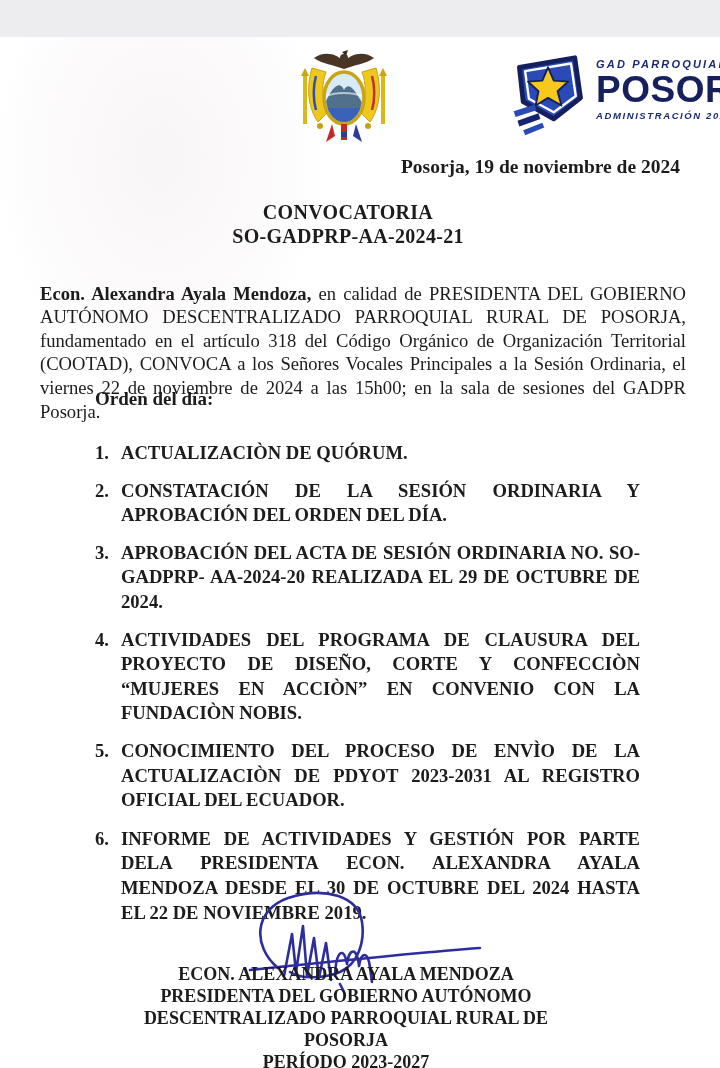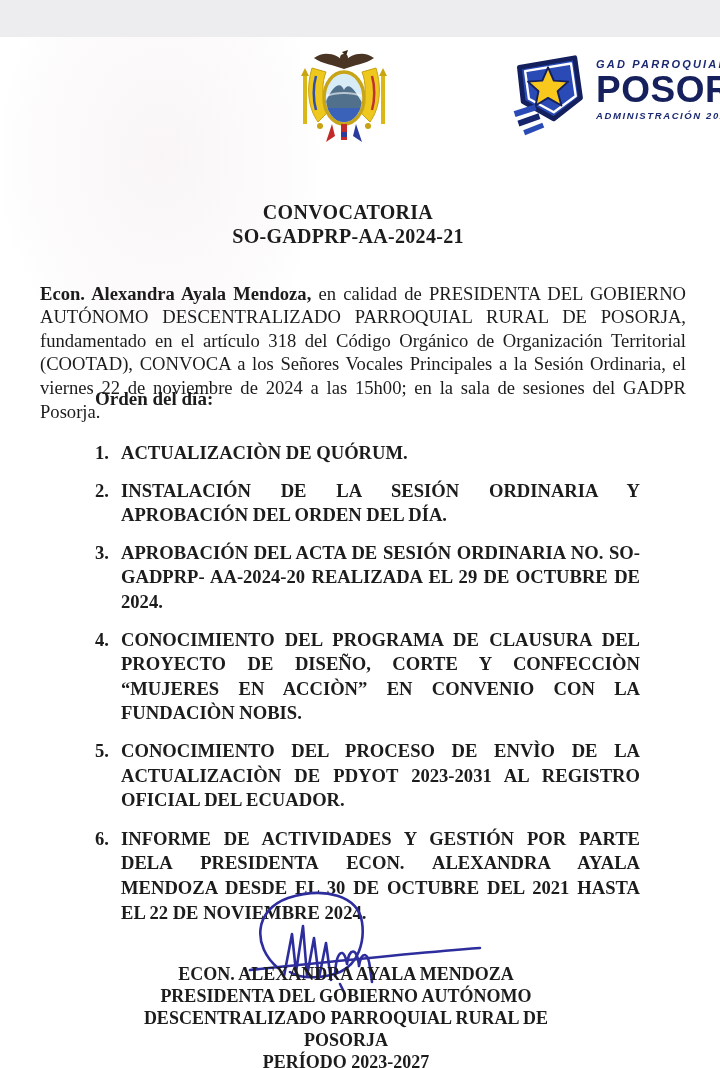--- a/index.html
+++ b/index.html
@@ -95,54 +95,55 @@
         <polygon points="18,82 38,74 40,79 20,87" fill="#2a4bb5"></polygon>
       </g>
     </svg>
     <div class="logo-text">
       <div class="logo-org">GAD PARROQUIAL RURAL</div>
       <div class="logo-name">POSORJA</div>
       <div class="logo-admin">ADMINISTRACIÓN 2023 - 2027</div>
     </div>
   </div>
 
+  <div class="dateline">Posorja, 19 de noviembre de 2024</div>
 
   <div class="title">
     <div>CONVOCATORIA</div>
     <div>SO-GADPRP-AA-2024-21</div>
   </div>
 
   <p class="intro"><span class="lead">Econ. Alexandra Ayala Mendoza,</span><span> en calidad de PRESIDENTA DEL GOBIERNO AUTÓNOMO DESCENTRALIZADO PARROQUIAL RURAL DE POSORJA, fundamentado en el artículo 318 del Código Orgánico de Organización Territorial (COOTAD), CONVOCA a los Señores Vocales Principales a la Sesión Ordinaria, el viernes 22 de noviembre de 2024 a las 15h00; en la sala de sesiones del GADPR Posorja.</span></p>
 
   <div class="orden">Orden del día:</div>
 
   <div class="agenda">
     <div class="agenda-item">
       <span class="num">1.</span>
       <span class="itext">ACTUALIZACIÒN DE QUÓRUM.</span>
     </div>
     <div class="agenda-item">
       <span class="num">2.</span>
-      <span class="itext">INSTALACIÓN DE LA SESIÓN ORDINARIA Y APROBACIÓN DEL ORDEN DEL DÍA.</span>
+      <span class="itext">CONSTATACIÓN DE LA SESIÓN ORDINARIA Y APROBACIÓN DEL ORDEN DEL DÍA.</span>
     </div>
     <div class="agenda-item">
       <span class="num">3.</span>
       <span class="itext">APROBACIÓN DEL ACTA DE SESIÓN ORDINARIA NO. SO-GADPRP- AA-2024-20 REALIZADA EL 29 DE OCTUBRE DE 2024.</span>
     </div>
     <div class="agenda-item">
       <span class="num">4.</span>
-      <span class="itext">CONOCIMIENTO DEL PROGRAMA DE CLAUSURA DEL PROYECTO DE DISEÑO, CORTE Y CONFECCIÒN “MUJERES EN ACCIÒN” EN CONVENIO CON LA FUNDACIÒN NOBIS.</span>
+      <span class="itext">ACTIVIDADES DEL PROGRAMA DE CLAUSURA DEL PROYECTO DE DISEÑO, CORTE Y CONFECCIÒN “MUJERES EN ACCIÒN” EN CONVENIO CON LA FUNDACIÒN NOBIS.</span>
     </div>
     <div class="agenda-item">
       <span class="num">5.</span>
       <span class="itext">CONOCIMIENTO DEL PROCESO DE ENVÌO DE LA ACTUALIZACIÒN DE PDYOT 2023-2031 AL REGISTRO OFICIAL DEL ECUADOR.</span>
     </div>
     <div class="agenda-item extra-gap">
       <span class="num">6.</span>
-      <span class="itext">INFORME DE ACTIVIDADES Y GESTIÓN POR PARTE DELA PRESIDENTA ECON. ALEXANDRA AYALA MENDOZA DESDE EL 30 DE OCTUBRE DEL 2021 HASTA EL 22 DE NOVIEMBRE 2024.</span>
+      <span class="itext">INFORME DE ACTIVIDADES Y GESTIÓN POR PARTE DELA PRESIDENTA ECON. ALEXANDRA AYALA MENDOZA DESDE EL 30 DE OCTUBRE DEL 2024 HASTA EL 22 DE NOVIEMBRE 2019.</span>
     </div>
   </div>
 
   <svg class="sig-scribble" viewBox="0 0 250 108">
     <g fill="none" stroke="#2d2d9d" stroke-width="2.6" stroke-linecap="round" stroke-linejoin="round">
       <path d="M38,80 C12,58 14,22 48,10 C85,-2 118,8 122,34 C125,54 118,76 100,84 C85,90 62,92 50,84"></path>
       <path d="M44,88 L52,46 L56,84 L63,38 L67,88 L74,50 L79,90 L86,55 L91,92"></path>
       <path d="M95,88 C96,62 104,58 107,76 C109,60 117,58 119,78 C121,64 128,62 130,80 L132,94"></path>
       <path d="M10,82 C70,76 160,66 240,60"></path>
       <path d="M100,96 L104,104"></path>

